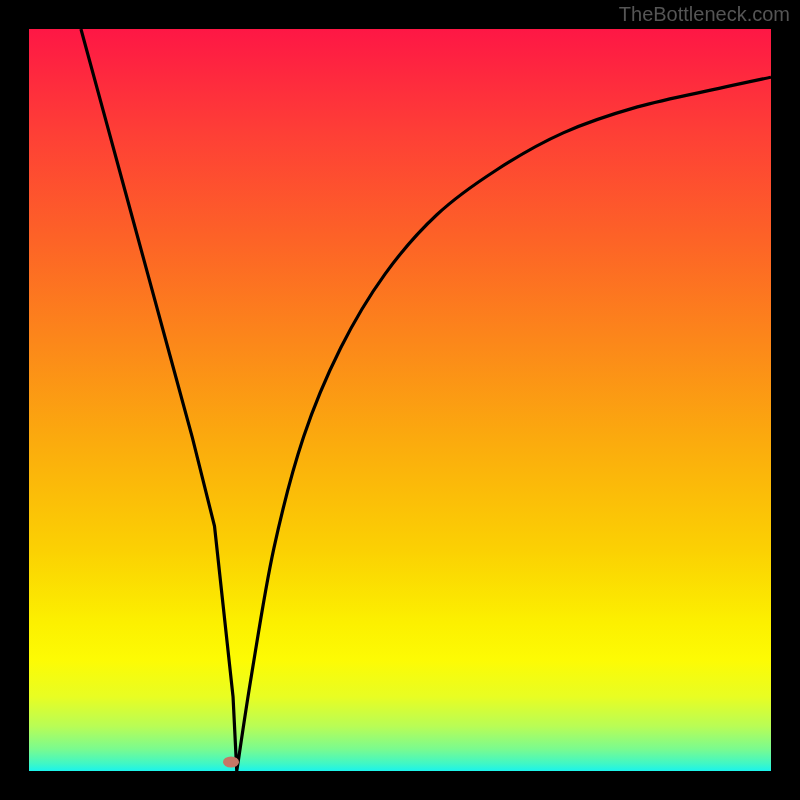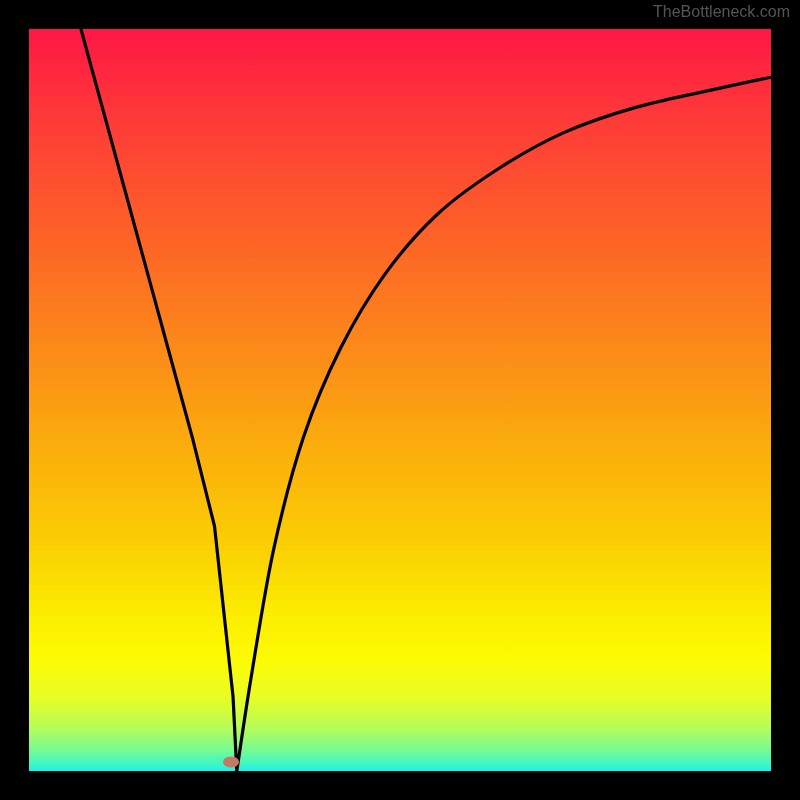--- a/index.html
+++ b/index.html
@@ -12,21 +12,21 @@
       height: 800px;
       background: #000;
       position: relative;
       font-family: Arial, sans-serif;
     }
     .watermark {
       position: absolute;
       top: 3px;
       right: 10px;
       color: #555;
-      font-size: 16px;
+      font-size: 20px;
       z-index: 10;
     }
     .plot-area {
       position: absolute;
       left: 29px;
       top: 29px;
       width: 742px;
       height: 742px;
       background: linear-gradient(to bottom,
         #fe1745 0%,

